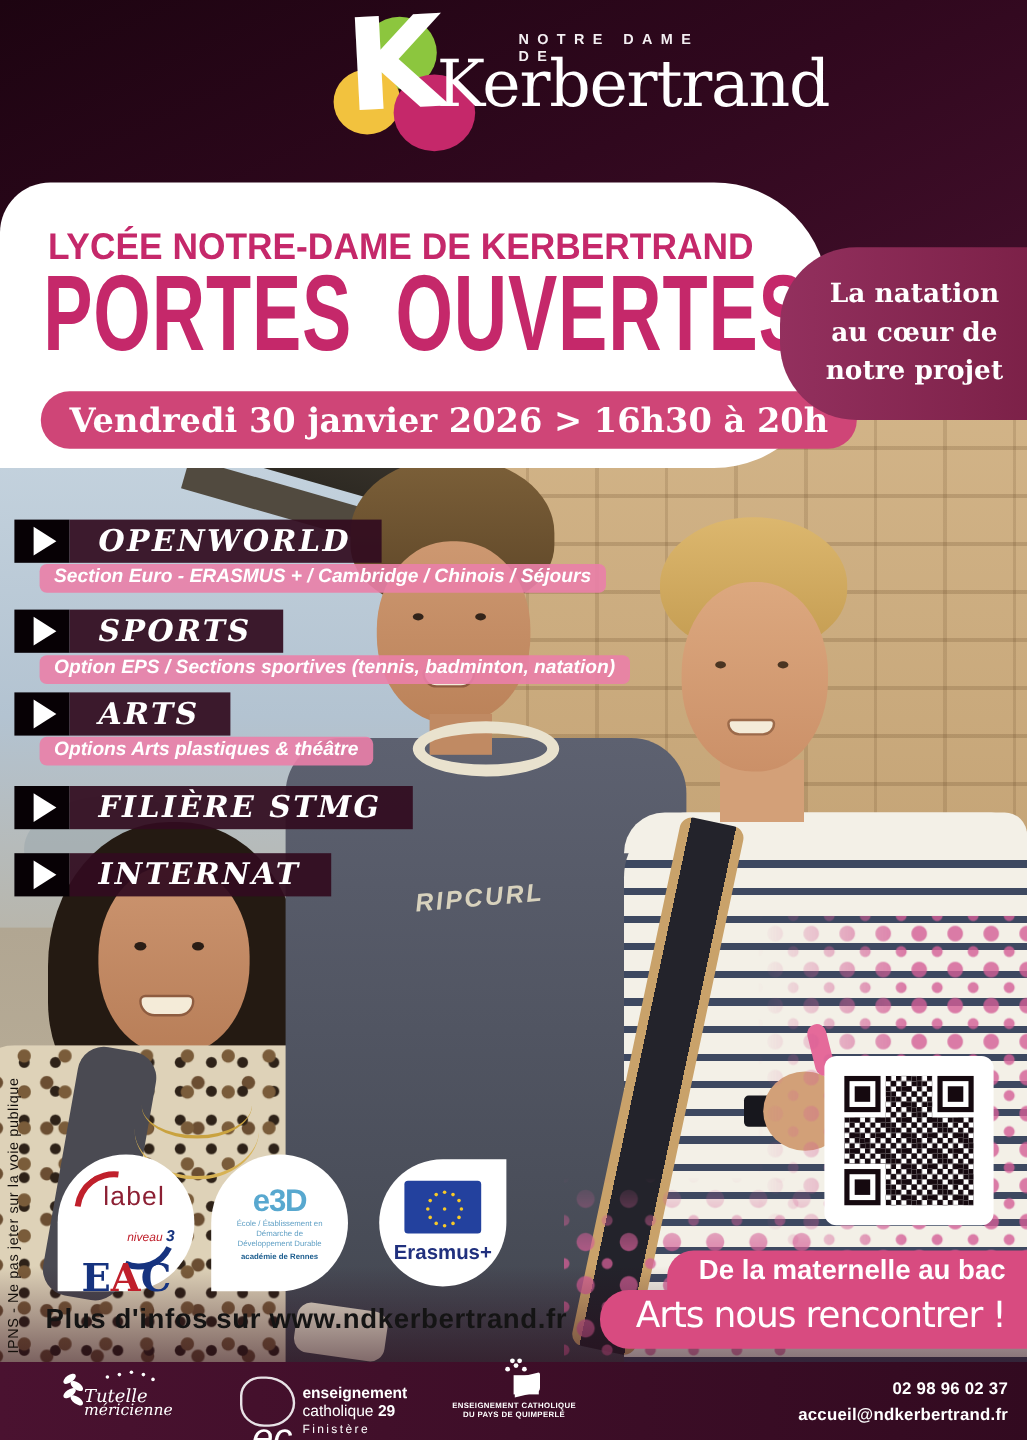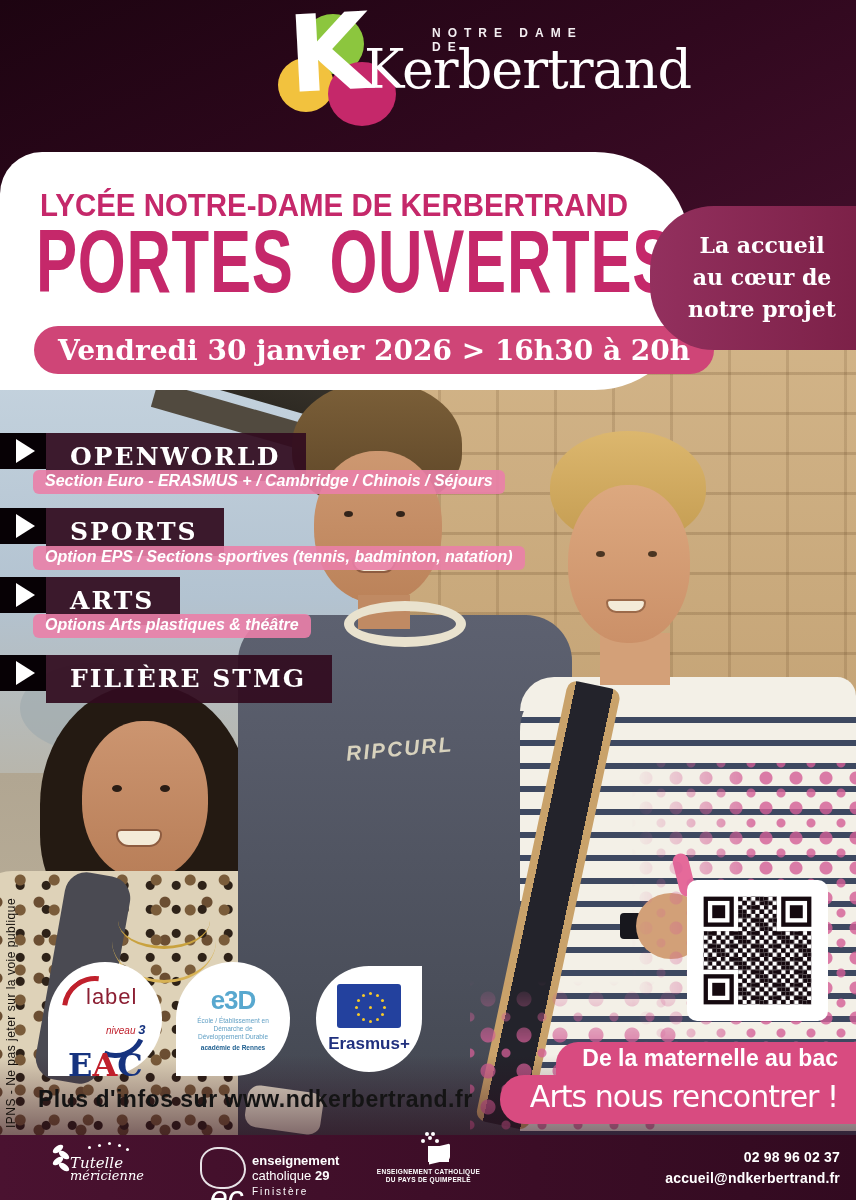--- a/index.html
+++ b/index.html
@@ -116,21 +116,21 @@
     -webkit-mask-image:linear-gradient(90deg,transparent,#000 55%);mask-image:linear-gradient(90deg,transparent,#000 55%);}
   .dots-left{position:absolute;left:470px;top:648px;width:210px;height:160px;opacity:.75;
     background-image:radial-gradient(circle,var(--dot_pink,#d45f97) 0 7px,transparent 8px),
                      radial-gradient(circle,var(--dot_pink,#d45f97) 0 4px,transparent 5px);
     background-size:36px 36px,36px 36px;background-position:0 0,18px 18px;
     -webkit-mask-image:linear-gradient(0deg,#000 60%,transparent);mask-image:linear-gradient(0deg,#000 60%,transparent);}
   .photo-fade{position:absolute;left:0;bottom:0;width:100%;height:80px;
     background:linear-gradient(180deg,rgba(43,7,24,0) 0%,rgba(43,7,24,.55) 100%);}
 
   
-  .prog-row{position:absolute;left:0;display:flex;height:48px;z-index:7;}
+  .prog-row{position:absolute;left:12px;display:flex;height:36px;z-index:7;font-style:italic;}
   .arrow-block{width:46px;height:36px;background:#070105;display:flex;align-items:center;justify-content:center;}
   .arrow-tri{width:0;height:0;border-top:12px solid transparent;border-bottom:12px solid transparent;border-left:19px solid #fff;margin-left:4px;}
   .prog-label{background:var(--bar_maroon,rgba(50,12,31,.93));color:#fff;display:flex;align-items:center;
     font-family:"DejaVu Serif",serif;font-weight:bold;font-size:25px;letter-spacing:2px;padding:0 26px 2px 24px;white-space:nowrap;}
   .prog-sub{position:absolute;left:33px;z-index:7;background:var(--subtitle_pink,rgba(234,127,169,.9));
     border-radius:6px;color:#fff;font-weight:bold;font-style:italic;font-size:16px;padding:2px 12px 4px;white-space:nowrap;}
   .r0{top:433px}.r1{top:508px}.r2{top:577px}.r3{top:655px}.r4{top:711px}
   .s0{top:470px}.s1{top:546px}.s2{top:614px}
 
   
@@ -272,21 +272,21 @@
     <div class="photo-fade"></div>
   </div>
 
   <div class="white-panel">
     <div class="school-line">LYCÉE NOTRE-DAME DE KERBERTRAND</div>
     <div class="main-title">PORTES OUVERTES</div>
     <div class="date-pill">Vendredi 30 janvier 2026 &gt; 16h30 à 20h</div>
   </div>
 
   <div class="tagline-box">
-    <div>La accueil</div>
+    <div>La natation</div>
     <div>au cœur de</div>
     <div>notre projet</div>
   </div>
 
   <div class="prog-row r0">
     <div class="arrow-block">
         <span class="arrow-tri"></span>
       </div>
     <div class="prog-label">OPENWORLD</div>
   </div>
@@ -308,20 +308,26 @@
   </div>
   <div class="prog-sub s2">Options Arts plastiques &amp; théâtre</div>
 
   <div class="prog-row r3">
     <div class="arrow-block">
         <span class="arrow-tri"></span>
       </div>
     <div class="prog-label">FILIÈRE STMG</div>
   </div>
 
+  <div class="prog-row r4">
+    <div class="arrow-block">
+        <span class="arrow-tri"></span>
+      </div>
+    <div class="prog-label">INTERNAT</div>
+  </div>
 
   <div class="ipns">IPNS - Ne pas jeter sur la voie publique</div>
 
   <div class="badge eac">
     <div class="eac-inner">
       <div class="eac-arc1"></div>
       <div class="eac-arc2"></div>
       <div class="eac-word">label</div>
       <div class="eac-letters"><span class="b">E</span><span class="r">A</span><span class="b">C</span></div>
       <div class="eac-niveau"><span>niveau</span> <b>3</b></div>

